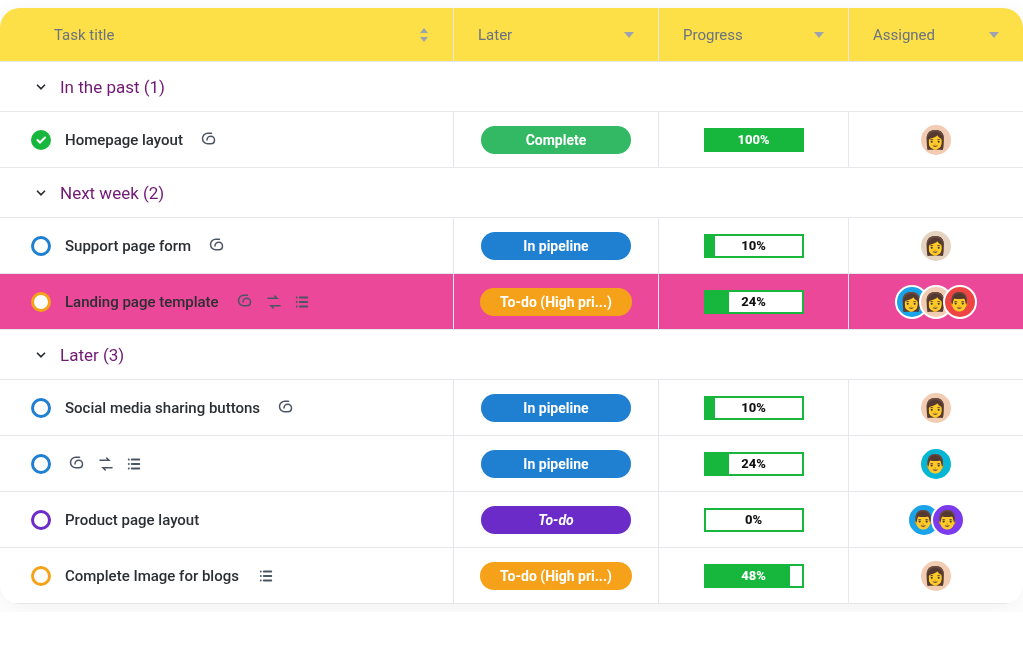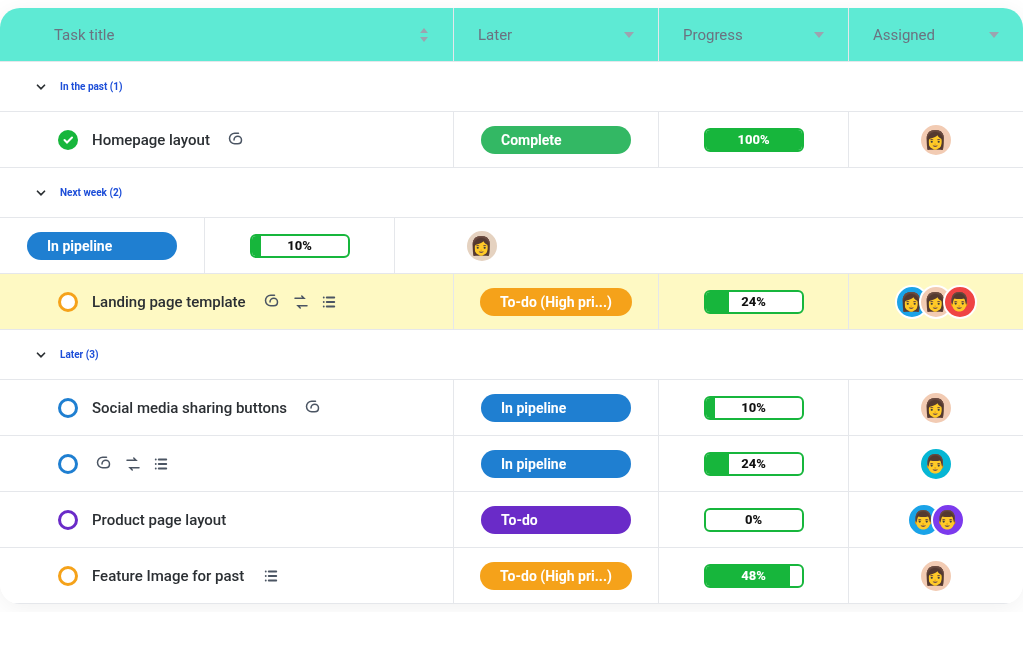--- a/index.html
+++ b/index.html
@@ -14,21 +14,21 @@
     border-radius: 20px;
     overflow: hidden;
     box-shadow: 0 4px 24px rgba(0,0,0,0.06);
     margin: 8px auto;
   }
   .header-row {
     display: flex;
     align-items: center;
     height: 54px;
     border-bottom: 1px solid #e5e7eb;
-    background: #5eead4;
+    background: #fde047;
   }
   .hcell {
     display: flex;
     align-items: center;
     justify-content: space-between;
     padding: 0 24px 0 24px;
     color: #6b7280;
     font-size: 15px;
     border-right: 1px solid #e5e7eb;
     height: 100%;
@@ -46,40 +46,40 @@
     display: flex;
     align-items: center;
     height: 50px;
     padding-left: 34px;
     border-bottom: 1px solid #e5e7eb;
     gap: 12px;
     cursor: pointer;
     background:#fff;
   }
   .group-label {
-    font-weight: 700;
-    font-size: 10px;
-    color: #1d4ed8;
+    font-weight: 400;
+    font-size: 17px;
+    color: #701a75;
   }
   .task-row {
     display: flex;
     align-items: center;
     height: 56px;
     border-bottom: 1px solid #e5e7eb;
     background:#fff;
   }
-  .task-row.highlight { background: #fef9c3; }
+  .task-row.highlight { background: #ec4899; }
   .tcell {
     display: flex;
     align-items: center;
     height: 100%;
     border-right: 1px solid #e5e7eb;
   }
   .tcell:last-child{ border-right:none; }
-  .tcell.title { width: 454px; padding-left: 58px; gap: 14px; }
+  .tcell.title { width: 454px; padding-left: 31px; gap: 14px; }
   .tcell.stage { width: 205px; justify-content: center; }
   .tcell.progress { width: 190px; justify-content: center; }
   .tcell.assigned { width: 174px; justify-content: center; }
   .status-circle {
     width: 20px; height: 20px; border-radius: 50%;
     border: 3px solid;
     flex-shrink:0;
     background:#fff;
   }
   .status-check {
@@ -91,30 +91,31 @@
   .task-title-text { font-size: 15px; color: #2b2f33; font-weight:500; }
   .task-icons { display:flex; gap:10px; margin-left:4px; }
   .mini-icon { width:18px; height:18px; color:#4b5563; display:flex; align-items:center; justify-content:center; }
   .stage-pill {
     padding: 6px 20px;
     border-radius: 999px;
     color: #fff;
     font-weight: 700;
     font-size: 14px;
     min-width: 150px;
+    text-align:center;
     white-space:nowrap;
   }
   .pill-complete { background:#33b864; }
   .pill-pipeline { background:#1f7fd1; }
   .pill-todo-high { background:#f5a21a; }
-  .pill-todo { background:#6a2bc8; }
+  .pill-todo { background:#6a2bc8;font-style:italic; }
   .progress-bar {
     width: 100px; height: 24px;
     border: 2px solid #17b63c;
-    border-radius: 6px;
+    border-radius: 0;
     position: relative;
     background:#fff;
     overflow:hidden;
   }
   .progress-fill {
     position:absolute; left:0; top:0; bottom:0;
     background:#17b63c;
   }
   .progress-text {
     position:absolute; inset:0;
@@ -221,20 +222,31 @@
       </div>
       <div class="group-row">
     <span class="caret-icon">
           <svg width="14" height="14" viewBox="0 0 24 24" fill="none" stroke="#2b2f33" stroke-width="3" stroke-linecap="round">
             <path d="M6 9l6 6 6-6"></path>
           </svg>
         </span>
     <span class="group-label">Next week (2)</span>
   </div>
       <div class="task-row">
+        <div class="tcell title">
+      <span class="status-circle" style="border-color:#1f7fd1"></span>
+      <span class="task-title-text">Support page form</span>
+      <span class="task-icons">
+            <span class="mini-icon">
+              <svg width="18" height="18" viewBox="0 0 24 24" fill="none" stroke="#4b5563" stroke-width="2" stroke-linecap="round">
+                <path d="M8 12a5 5 0 0 1 10 0c0 3-2 5-5 5H9a7 7 0 0 1 0-14h5"></path>
+              </svg>
+            </span>
+          </span>
+    </div>
         <div class="tcell stage">
           <span class="stage-pill pill-pipeline">In pipeline</span>
         </div>
         <div class="tcell progress">
       <div class="progress-bar">
         <div class="progress-fill" style="width:10%"></div>
         <div class="progress-text ">10%</div>
       </div>
         </div>
         <div class="tcell assigned">
@@ -371,21 +383,21 @@
         <div class="tcell assigned">
           <div class="avatar-stack">
             <span class="avatar av-blue">👨</span>
             <span class="avatar av-purple">👨</span>
           </div>
         </div>
       </div>
       <div class="task-row">
         <div class="tcell title">
       <span class="status-circle" style="border-color:#f5a21a"></span>
-      <span class="task-title-text">Feature Image for past</span>
+      <span class="task-title-text">Complete Image for blogs</span>
       <span class="task-icons">
             <span class="mini-icon">
               <svg width="18" height="18" viewBox="0 0 24 24" fill="none" stroke="#4b5563" stroke-width="2.5" stroke-linecap="round">
                 <path d="M5 6h0M9 6h10M5 12h0M9 12h10M5 18h0M9 18h10"></path>
               </svg>
             </span>
           </span>
     </div>
         <div class="tcell stage">
           <span class="stage-pill pill-todo-high">To-do (High pri...)</span>

